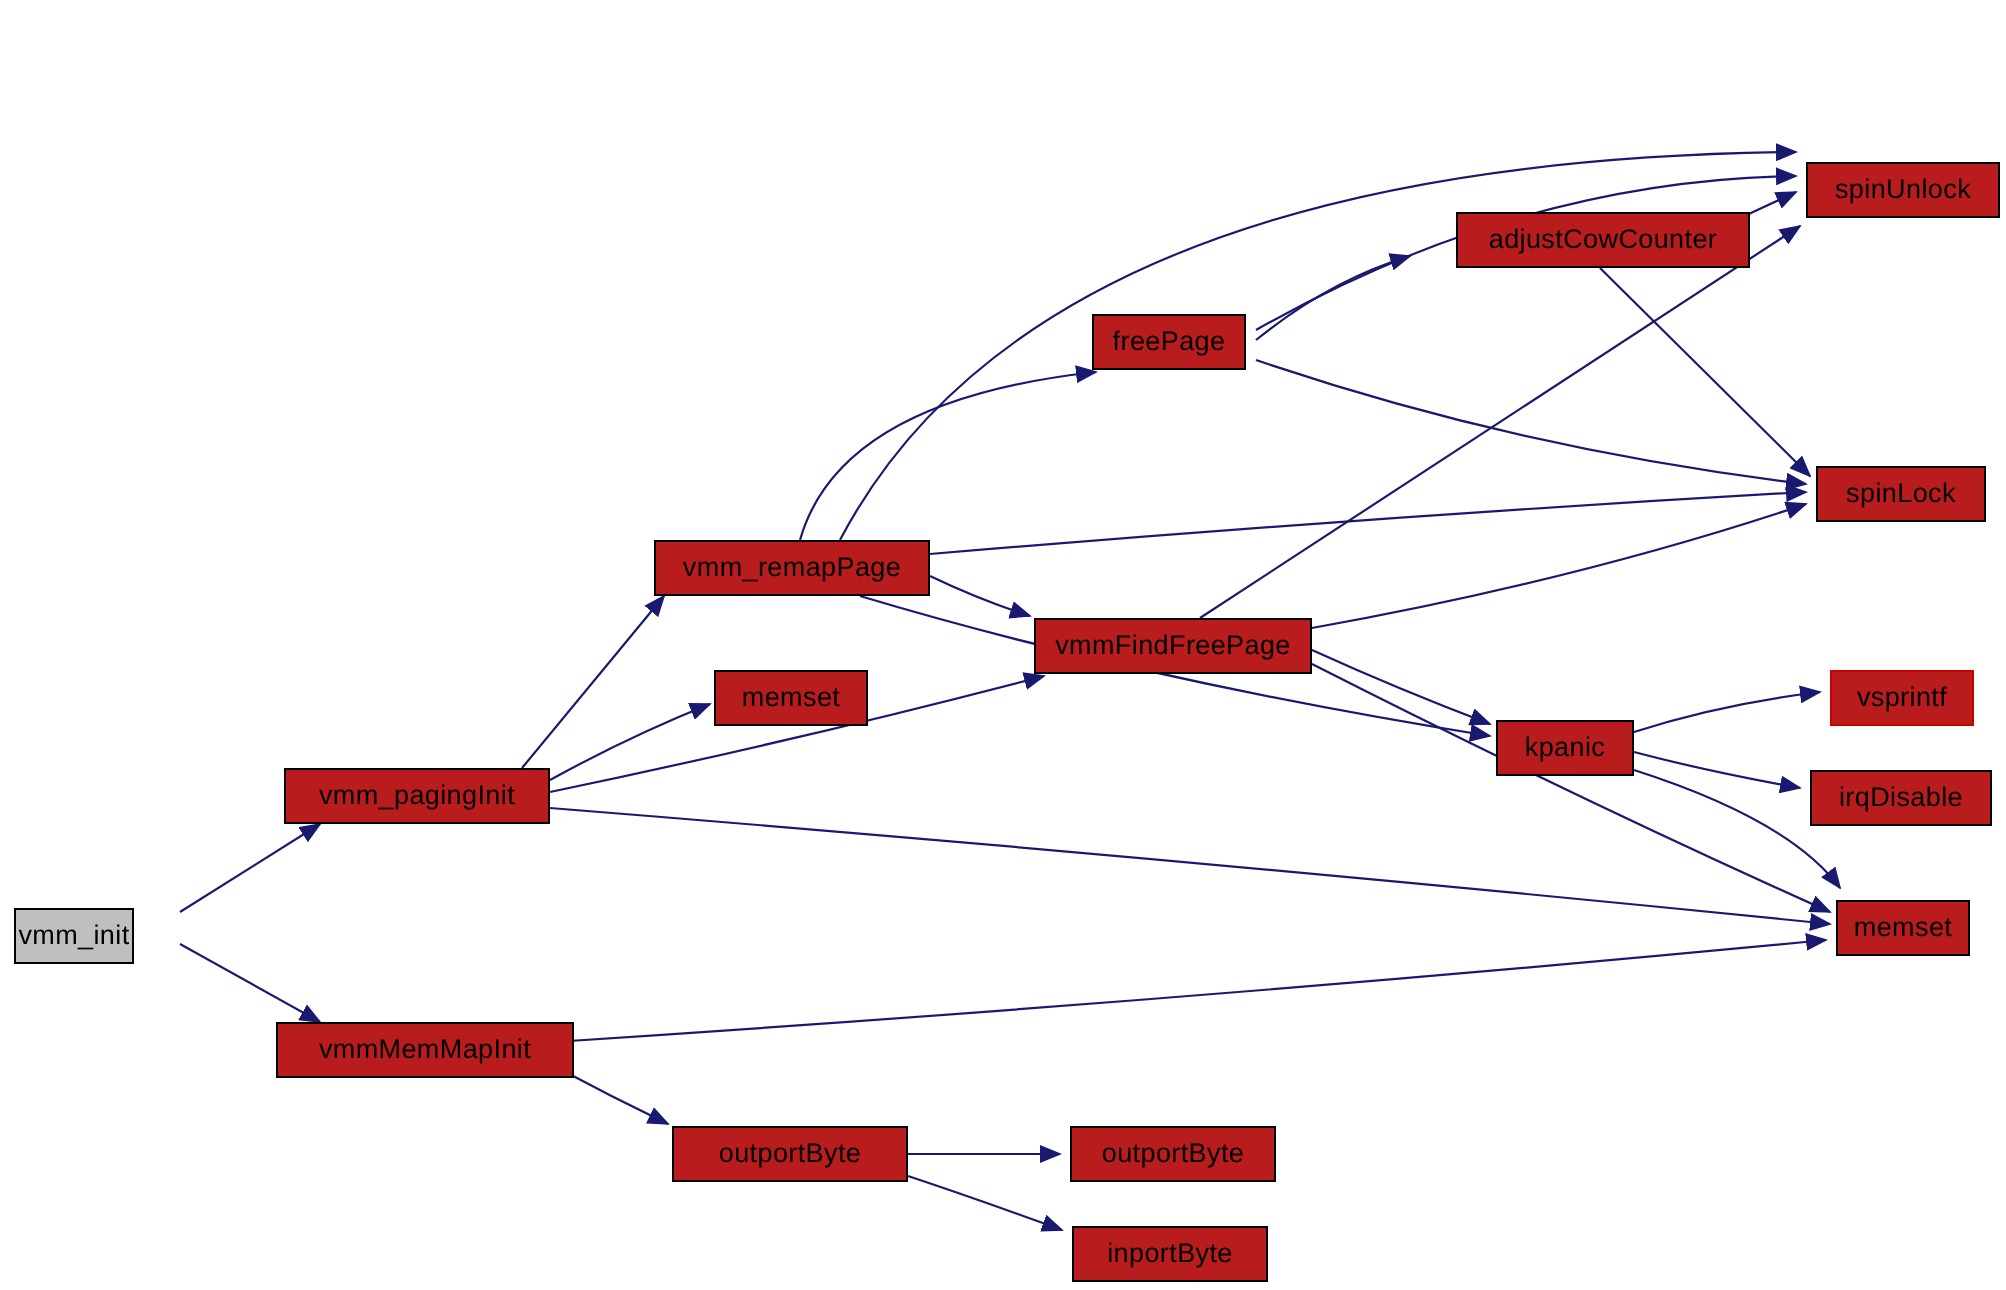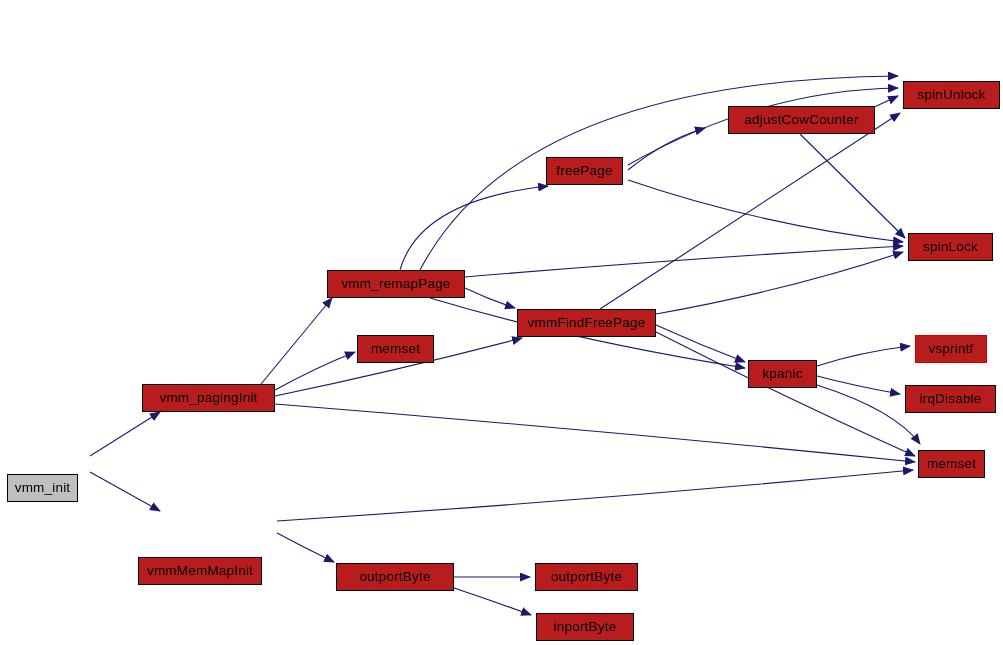--- a/index.html
+++ b/index.html
@@ -49,27 +49,27 @@
         <path d="M817,376 Q855,386 900,394" marker-end="url(#arw)"></path>
         <path d="M817,385 Q895,410 920,444" marker-end="url(#arw)"></path>
         <path d="M277,521 Q600,500 913,470" marker-end="url(#arw)"></path>
         <path d="M277,533 Q305,548 334,562" marker-end="url(#arw)"></path>
         <path d="M454,577 L530,577" marker-end="url(#arw)"></path>
         <path d="M454,588 Q490,600 531,615" marker-end="url(#arw)"></path>
       </g>
   </svg>
 
   <div id="node-layer">
-      <div class="node current" style="left: 7px; top: 474px; width: 71px; height: 28px;">
+      <div class="node current" style="left: 7px; top: 454px; width: 60px; height: 28px;">
         <span class="lbl">vmm_init</span>
       </div>
       <div class="node" style="left: 142px; top: 384px; width: 133px; height: 28px;">
         <span class="lbl">vmm_pagingInit</span>
       </div>
-      <div class="node" style="left: 138px; top: 511px; width: 124px; height: 28px; margin-top: 46px;">
+      <div class="node" style="left: 138px; top: 511px; width: 149px; height: 28px;">
         <span class="lbl">vmmMemMapInit</span>
       </div>
       <div class="node" style="left: 327px; top: 270px; width: 138px; height: 28px;">
         <span class="lbl">vmm_remapPage</span>
       </div>
       <div class="node" style="left: 357px; top: 335px; width: 77px; height: 28px;">
         <span class="lbl">memset</span>
       </div>
       <div class="node" style="left: 517px; top: 309px; width: 139px; height: 28px;">
         <span class="lbl">vmmFindFreePage</span>

